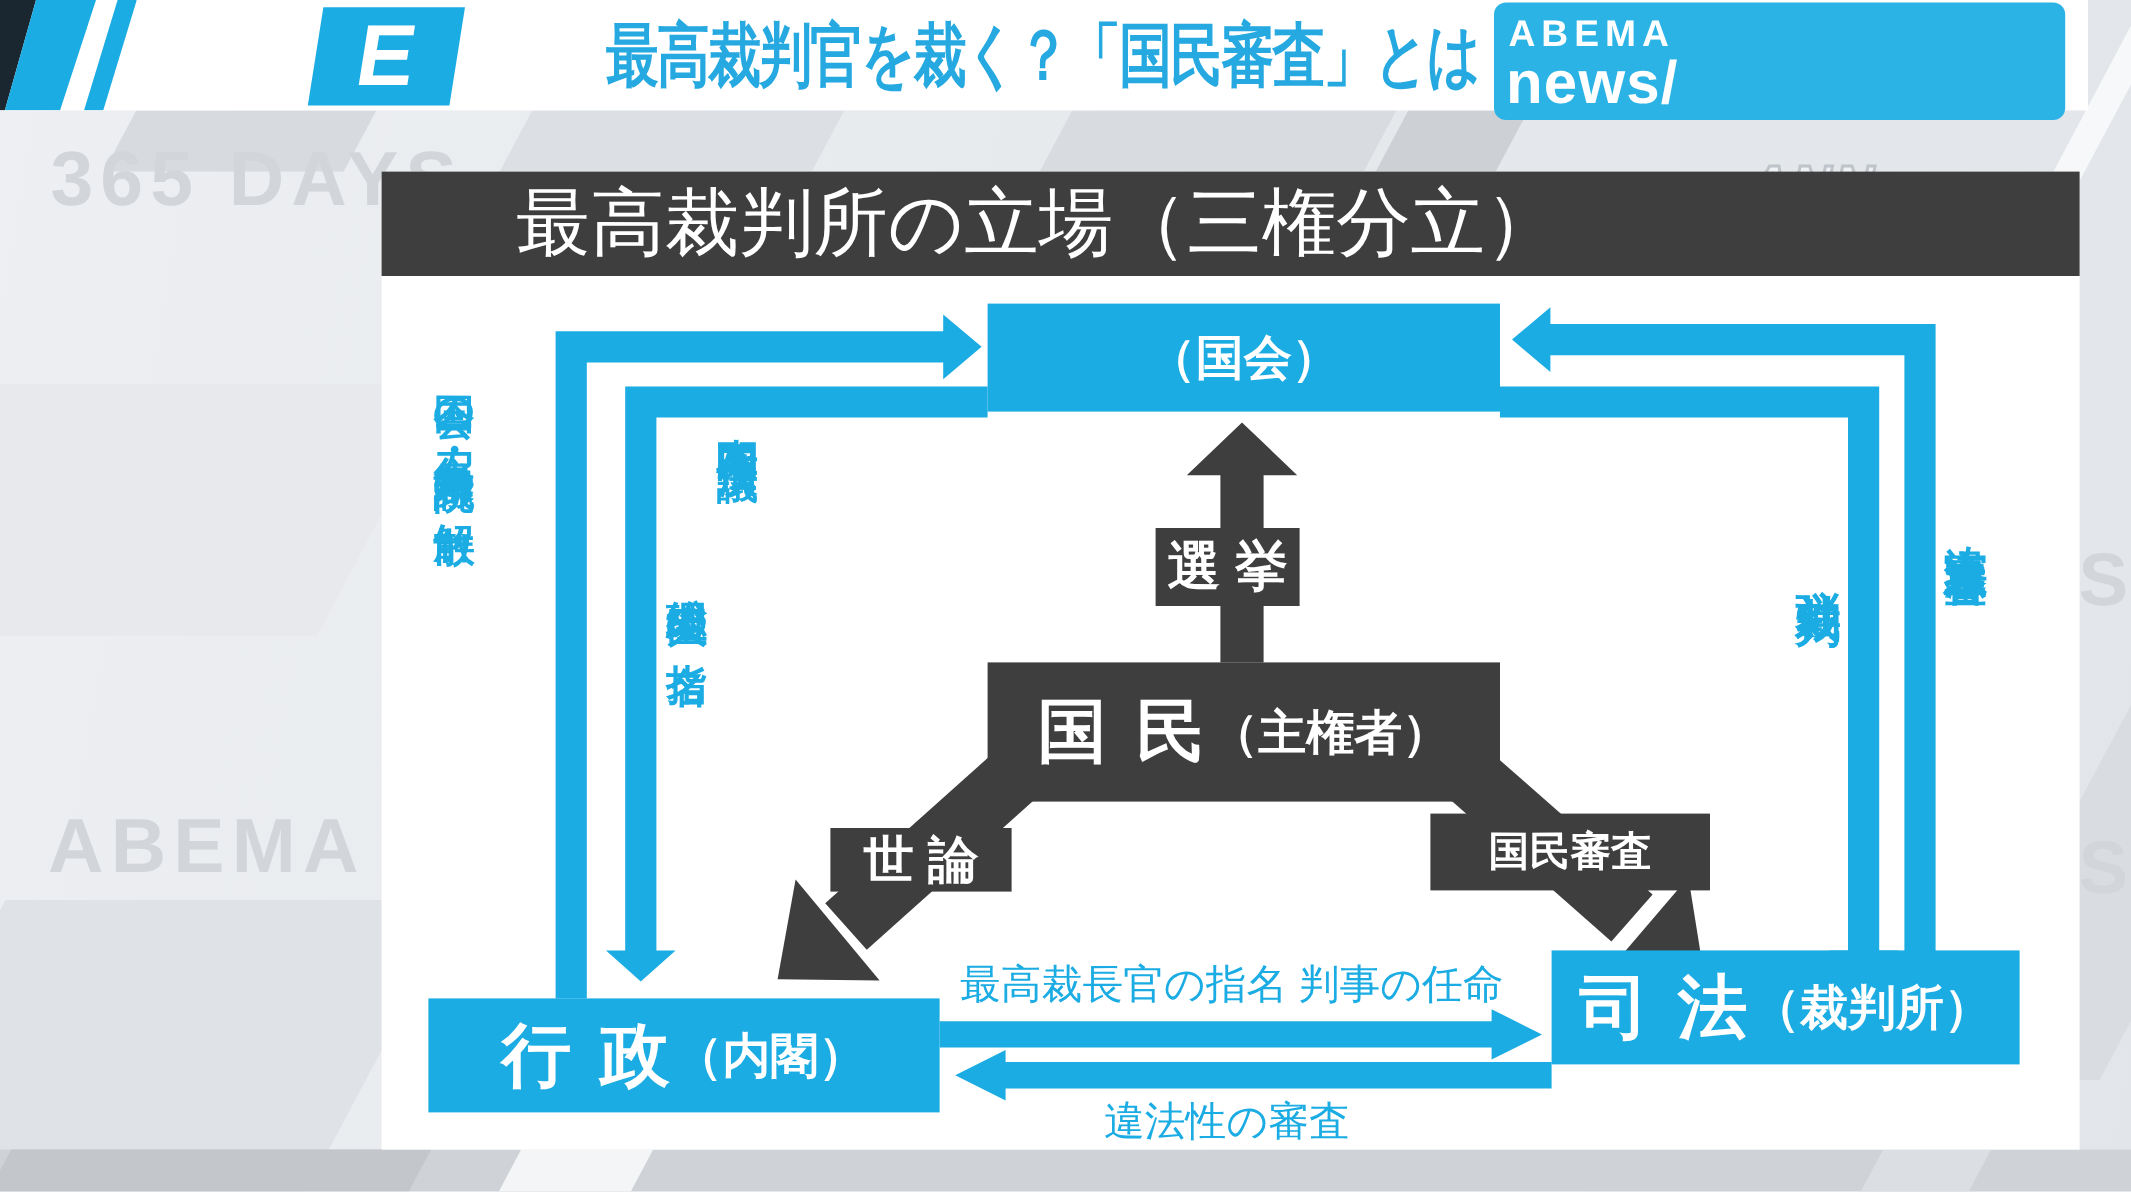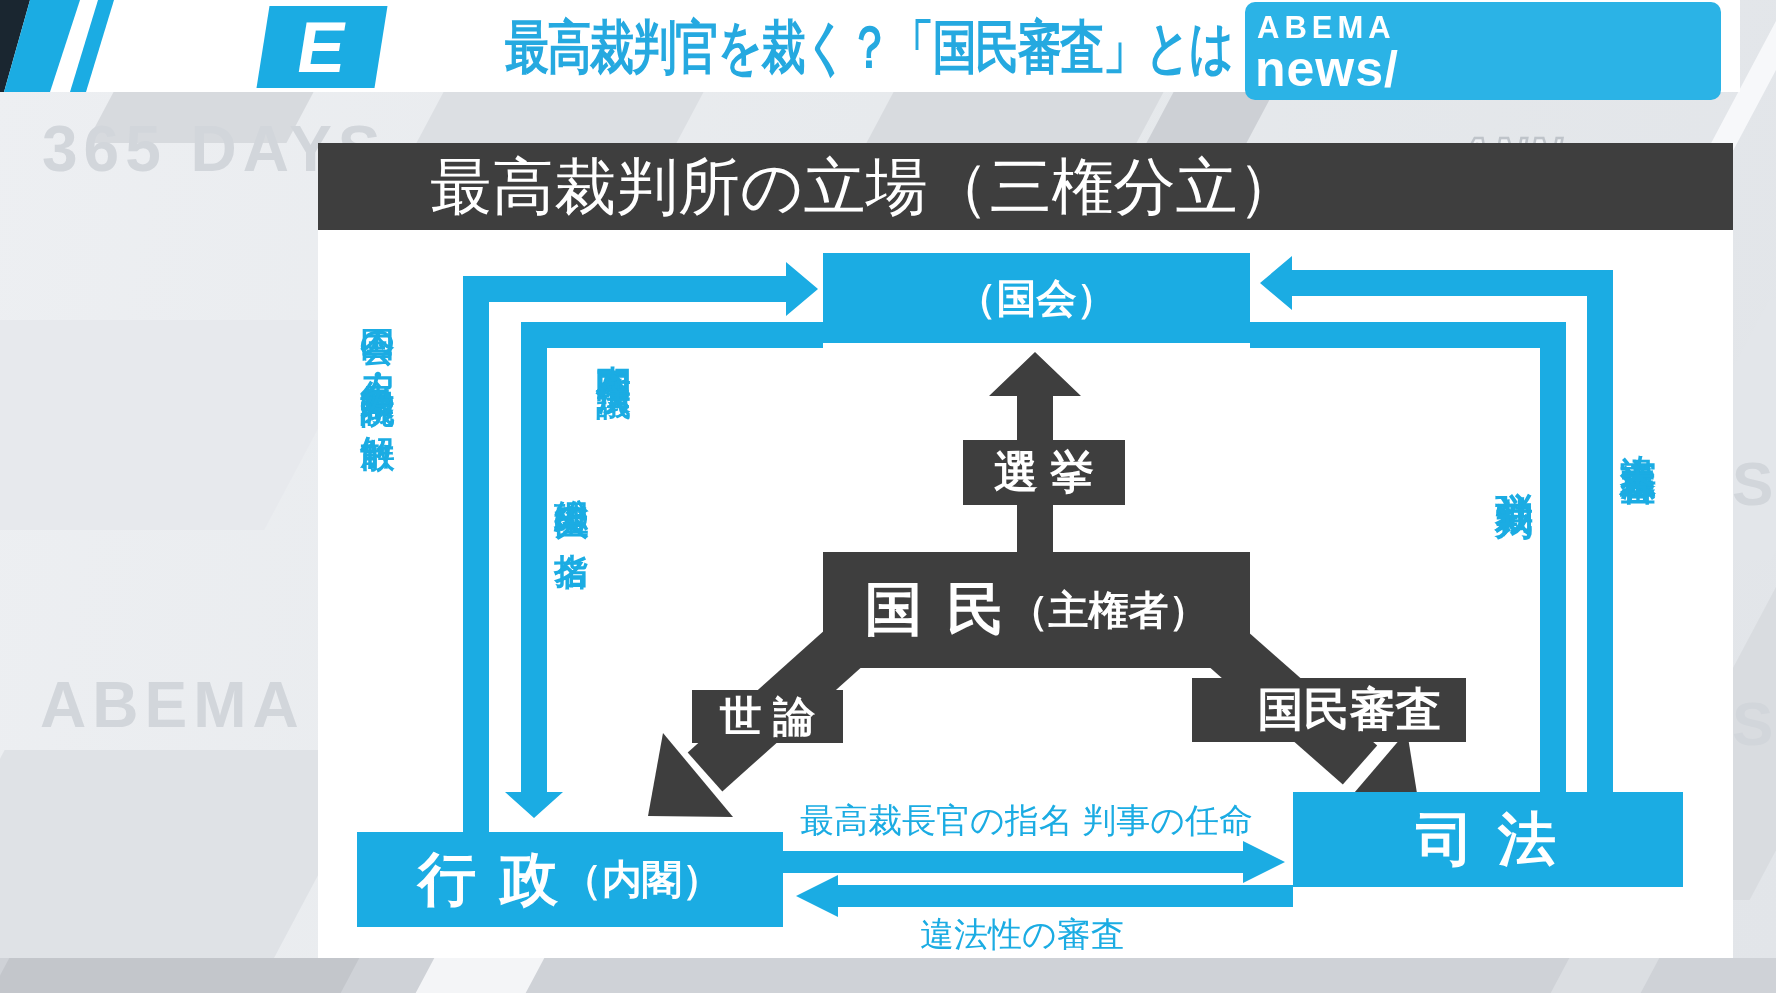--- a/index.html
+++ b/index.html
@@ -46,23 +46,23 @@
   
   .node{position:absolute;background:var(--cyan);z-index:4;display:flex;align-items:center;justify-content:center;color:#fff;white-space:nowrap;}
   .node .main{font-size:58px;font-weight:800;letter-spacing:4px;}
   .node .sub{font-size:40px;font-weight:800;}
   #box-legislative{left:823px;top:253px;width:427px;height:90px;}
   #box-people{left:823px;top:552px;width:427px;height:116px;background:var(--dark);}
   #box-executive{left:357px;top:832px;width:426px;height:95px;}
   #box-judicial{left:1293px;top:792px;width:390px;height:95px;}
   .tag{position:absolute;background:var(--dark);z-index:4;display:flex;align-items:center;justify-content:center;
     color:#fff;font-weight:800;white-space:nowrap;}
-  #tag-election{left:963px;top:440px;width:162px;height:65px;font-size:44px;}
+  #tag-election{left:963px;top:440px;width:120px;height:65px;font-size:44px;}
   #tag-opinion{left:692px;top:690px;width:151px;height:53px;font-size:42px;}
-  #tag-review{left:1192px;top:678px;width:233px;height:64px;font-size:46px;padding-left:41px;}
+  #tag-review{left:1192px;top:678px;width:233px;height:64px;font-size:34px;}
   
   .vtext{position:absolute;writing-mode:vertical-rl;text-orientation:upright;z-index:4;
     font-weight:800;color:var(--cyan);letter-spacing:3px;white-space:nowrap;}
   #lbl-convene{left:355px;top:302px;font-size:34px;}
   #lbl-noconf{left:591px;top:338px;font-size:34px;}
   #lbl-pm{left:549px;top:472px;font-size:34px;}
   #lbl-impeach{left:1488px;top:462px;font-size:38px;}
   #lbl-constit{left:1613px;top:425px;font-size:36px;}
   
   .hlabel{position:absolute;z-index:4;font-weight:400;color:var(--cyan);white-space:nowrap;}
@@ -139,20 +139,21 @@
 <div class="node" id="box-people">
   <span class="main">国 民</span>
     <span class="sub">（主権者）</span>
 </div>
 <div class="node" id="box-executive">
   <span class="main">行 政</span>
     <span class="sub">（内閣）</span>
 </div>
 <div class="node" id="box-judicial">
   <span class="main">司 法</span>
+    <span class="sub">（裁判所）</span>
 </div>
 
 <div class="tag" id="tag-election">選 挙</div>
 <div class="tag" id="tag-opinion">世 論</div>
 <div class="tag" id="tag-review">国民審査</div>
 
 <div class="vtext" id="lbl-convene">国会の召集・衆議院の解散</div>
 <div class="vtext" id="lbl-noconf">内閣不信任決議・</div>
 <div class="vtext" id="lbl-pm">総理大臣の指名</div>
 <div class="vtext" id="lbl-impeach">弾劾裁判</div>

